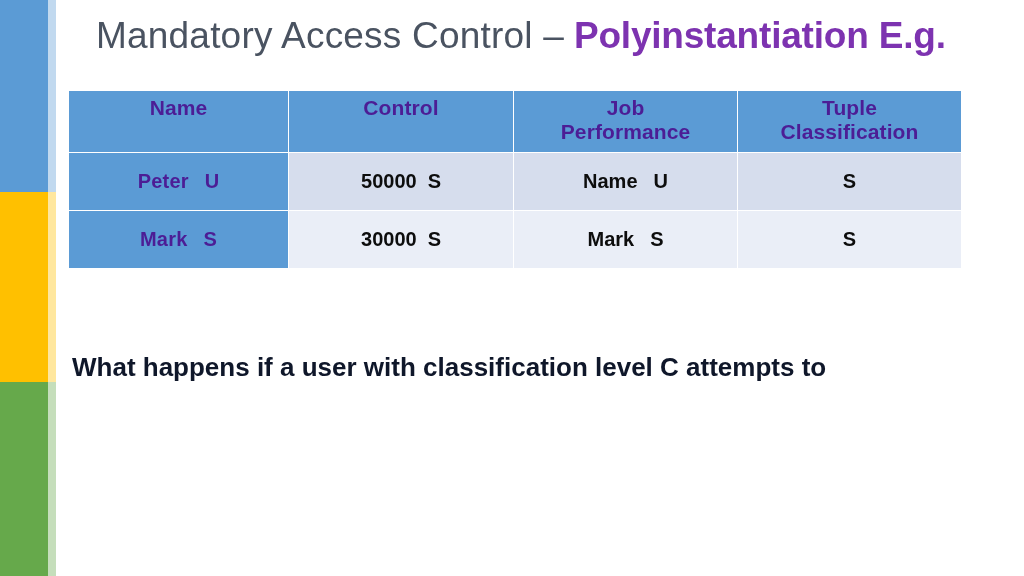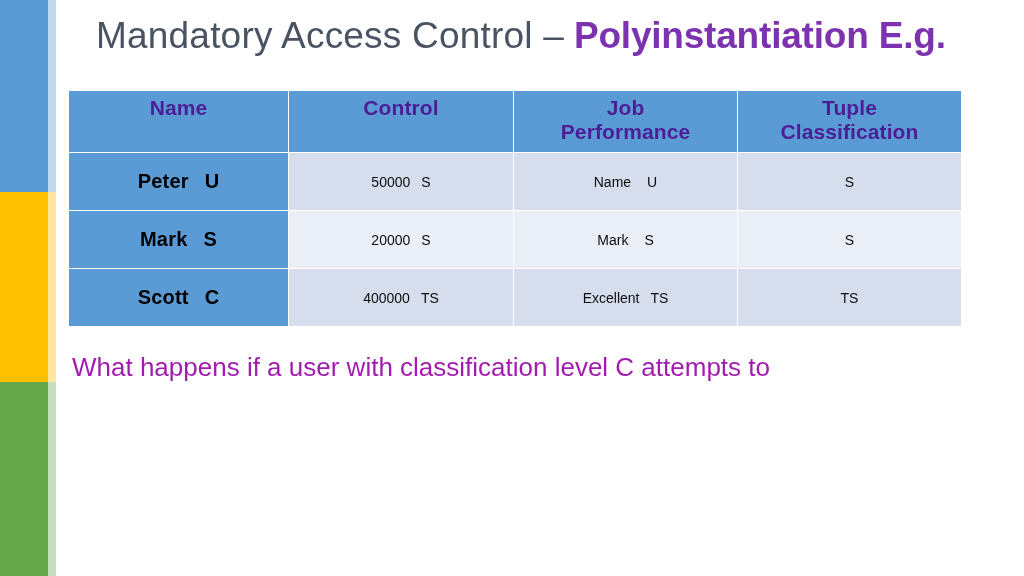--- a/index.html
+++ b/index.html
@@ -90,50 +90,50 @@
     text-align: center;
     padding: 5px 2px 0 2px;
     line-height: 1.13;
     letter-spacing: 0.1px;
   }
 
   #data-table tbody td {
     height: 57px;
     vertical-align: middle;
     text-align: center;
-    font-size: 14px;
+    font-size: 20px;
     color: #0d0d0d;
     padding: 0 4px;
-    font-weight: normal;
+    font-weight: bold;
   }
   #data-table tbody td.name-cell {
     background: #5b9bd5;
-    color: #000000;
+    color: #4c1d95;
     font-weight: bold;
     font-size: 20px;
     letter-spacing: 0.2px;
   }
   #data-table tbody tr.band-a td { background: #d6dded; }
   #data-table tbody tr.band-b td { background: #eaeef7; margin-left: 32px; }
   #data-table tbody tr.band-a td.name-cell,
   #data-table tbody tr.band-b td.name-cell { background: #5b9bd5; }
 
   .gap { display: inline-block; width: 16px; }
   .gap-sm { display: inline-block; width: 11px; }
 
   
   #body-text {
     position: absolute;
     left: 72px;
     top: 350px;
     width: 910px;
     font-size: 26px;
     line-height: 1.33;
-    color: #a21caf;
-    font-weight: 400;
+    color: #0f172a;
+    font-weight: 700;
   }
 </style>
 </head>
 <body>
 
 <div id="slide-sidebar">
   <div class="band" id="band-blue"></div>
   <div class="band" id="band-yellow"></div>
   <div class="band" id="band-green"></div>
 </div>
@@ -178,37 +178,25 @@
       <td>
         <span>Name</span><span class="gap"></span><span>U</span>
       </td>
       <td>S</td>
     </tr>
     <tr class="band-b">
       <td class="name-cell">
         <span>Mark</span><span class="gap"></span><span>S</span>
       </td>
       <td>
-        <span>20000</span><span class="gap-sm"></span><span>S</span>
+        <span>30000</span><span class="gap-sm"></span><span>S</span>
       </td>
       <td>
         <span>Mark</span><span class="gap"></span><span>S</span>
       </td>
       <td>S</td>
-    </tr>
-    <tr class="band-a">
-      <td class="name-cell">
-        <span>Scott</span><span class="gap"></span><span>C</span>
-      </td>
-      <td>
-        <span>400000</span><span class="gap-sm"></span><span>TS</span>
-      </td>
-      <td>
-        <span>Excellent</span><span class="gap-sm"></span><span>TS</span>
-      </td>
-      <td>TS</td>
     </tr>
   </tbody>
 </table>
 
 <div id="body-text">
   <div>What happens if a user with classification level C attempts to</div>
 </div>
 
 </body></html>

